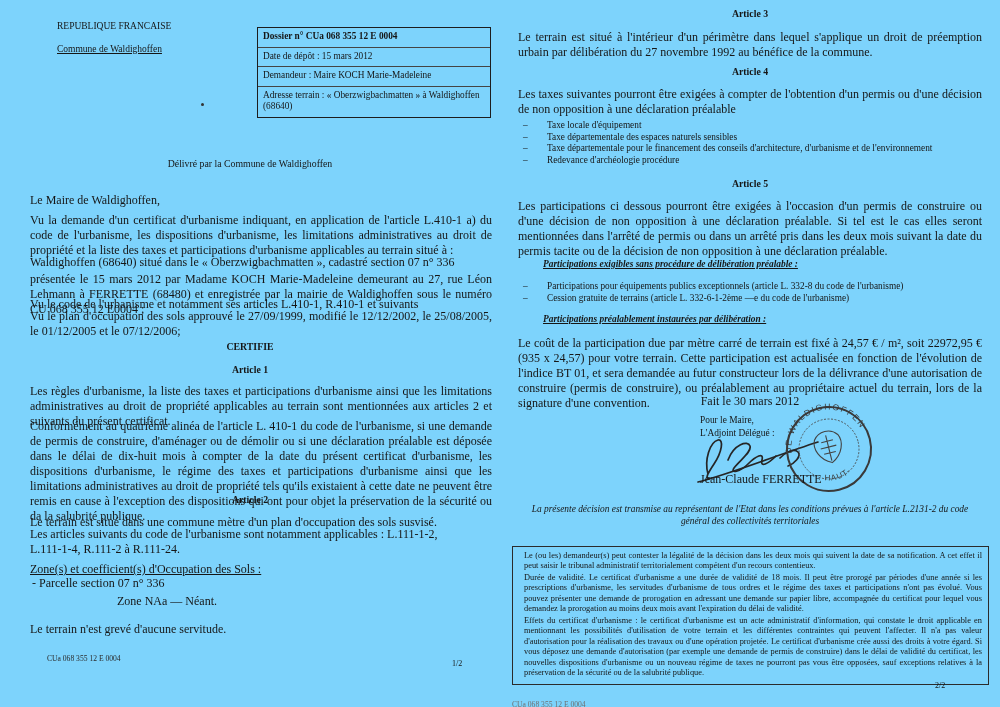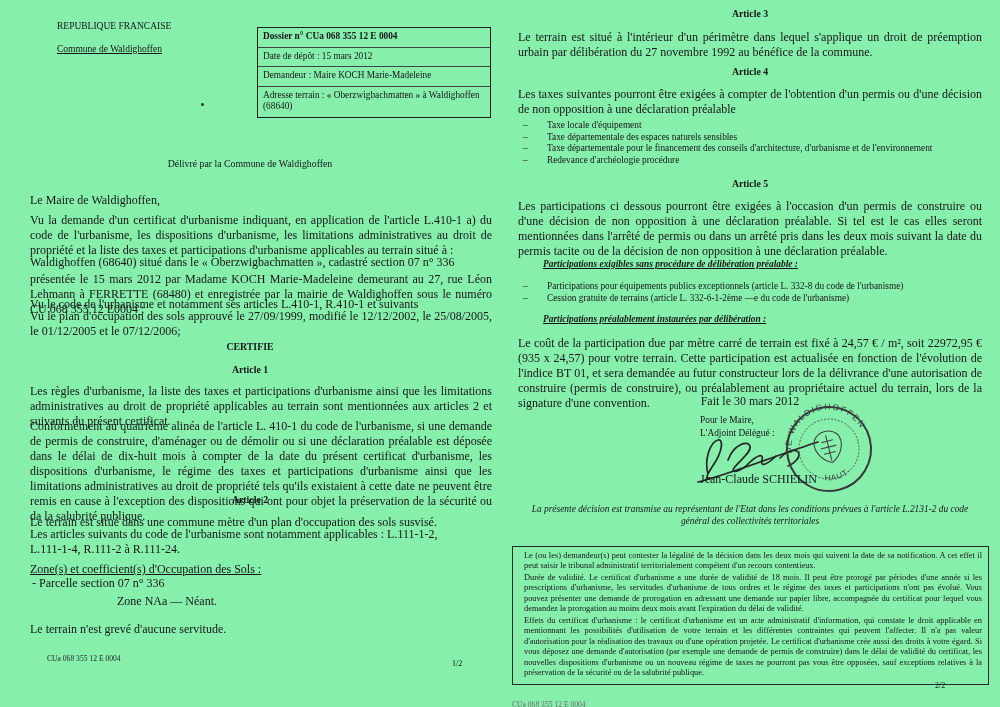--- a/index.html
+++ b/index.html
@@ -1,18 +1,18 @@
 <!DOCTYPE html>
 <html><head>
 <meta charset="utf-8">
 <style>
   * { margin:0; padding:0; box-sizing:border-box; }
   html,body { width:1000px; height:707px; background:#fff; overflow:hidden; }
   body { font-family:"Liberation Serif","DejaVu Serif",serif; color:#161616; }
-  .sheet { position:absolute; top:0; height:707px; width:500px; background:#86efac; }
+  .sheet { position:absolute; top:0; height:707px; width:500px; background:#7dd3fc; }
   #page1 { left:0; }
   #page2 { left:500px; }
   .abs { position:absolute; }
   .body-text { font-size:12px; line-height:15px; }
   .justify { text-align:justify; }
   .center { text-align:center; }
   .bold { font-weight:normal; }
 
   
   .hdr-line { font-size:9.5px; }
@@ -141,21 +141,21 @@
       </defs>
       <text font-size="8.5" font-family="Liberation Sans, sans-serif" fill="#3a3a3a" letter-spacing="1.5">
         <textPath href="#arcTop" startOffset="8%">DE WALDIGHOFFEN</textPath>
       </text>
       <text font-size="8" font-family="Liberation Sans, sans-serif" fill="#3a3a3a" letter-spacing="1">
         <textPath href="#arcBottom" startOffset="30%">HAUT-</textPath>
       </text>
     </g>
   </svg>
 
-  <div class="abs body-text" style="left:200px; top:472px;">Jean-Claude SCHIELIN</div>
+  <div class="abs body-text" style="left:200px; top:472px;">Jean-Claude FERRETTE</div>
 
   <div class="abs transmission center" style="left:25px; top:503px; width:450px;">La présente décision est transmise au représentant de l'Etat dans les conditions prévues à l'article L.2131-2 du code général des collectivités territoriales</div>
 
   <div class="abs notice-box" style="left:12px; top:546px; width:477px;">
     <p><span class="bold">Le (ou les) demandeur(s) peut contester la légalité de la décision dans les deux mois qui suivent la date de sa notification.</span><span> A cet effet il peut saisir le tribunal administratif territorialement compétent d'un recours contentieux.</span></p>
     <p><span class="bold">Durée de validité.</span><span> Le certificat d'urbanisme a une durée de validité de 18 mois. Il peut être prorogé par périodes d'une année si les prescriptions d'urbanisme, les servitudes d'urbanisme de tous ordres et le régime des taxes et participations n'ont pas évolué. Vous pouvez présenter une demande de prorogation en adressant une demande sur papier libre, accompagnée du certificat pour lequel vous demandez la prorogation au moins deux mois avant l'expiration du délai de validité.</span></p>
     <p><span class="bold">Effets du certificat d'urbanisme :</span><span> le certificat d'urbanisme est un acte administratif d'information, qui constate le droit applicable en mentionnant les possibilités d'utilisation de votre terrain et les différentes contraintes qui peuvent l'affecter. Il n'a pas valeur d'autorisation pour la réalisation des travaux ou d'une opération projetée. Le certificat d'urbanisme crée aussi des droits à votre égard. Si vous déposez une demande d'autorisation (par exemple une demande de permis de construire) dans le délai de validité du certificat, les nouvelles dispositions d'urbanisme ou un nouveau régime de taxes ne pourront pas vous être opposées, sauf exceptions relatives à la préservation de la sécurité ou de la salubrité publique.</span></p>
   </div>
 
   <div class="abs footer-page" style="left:435px; top:681px;">2/2</div>

